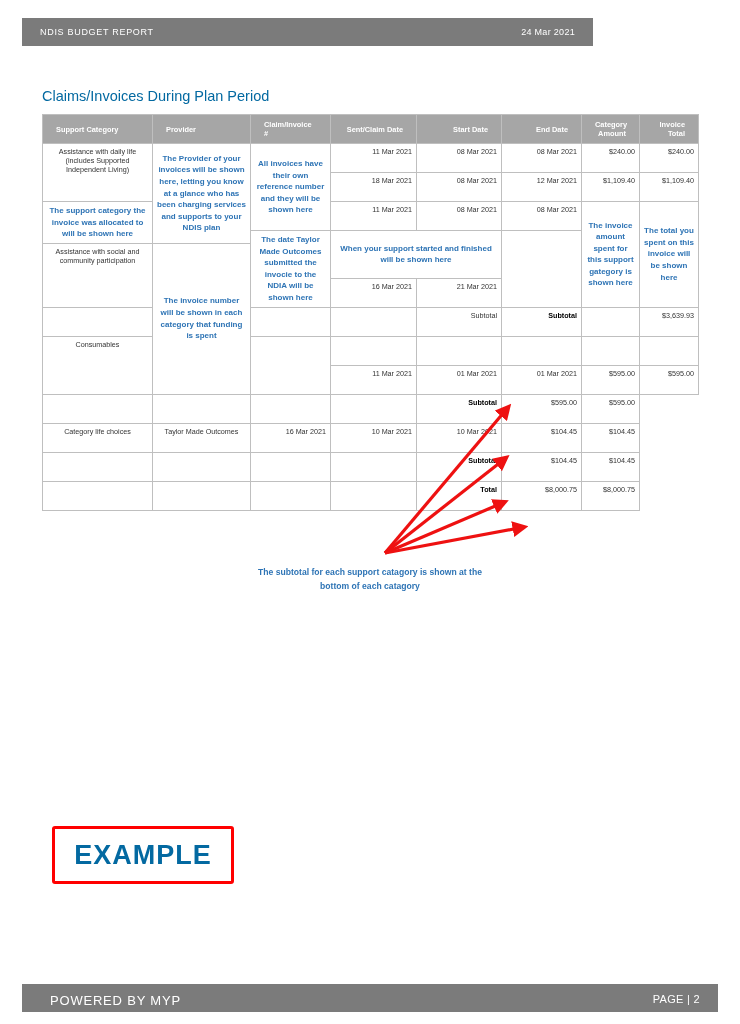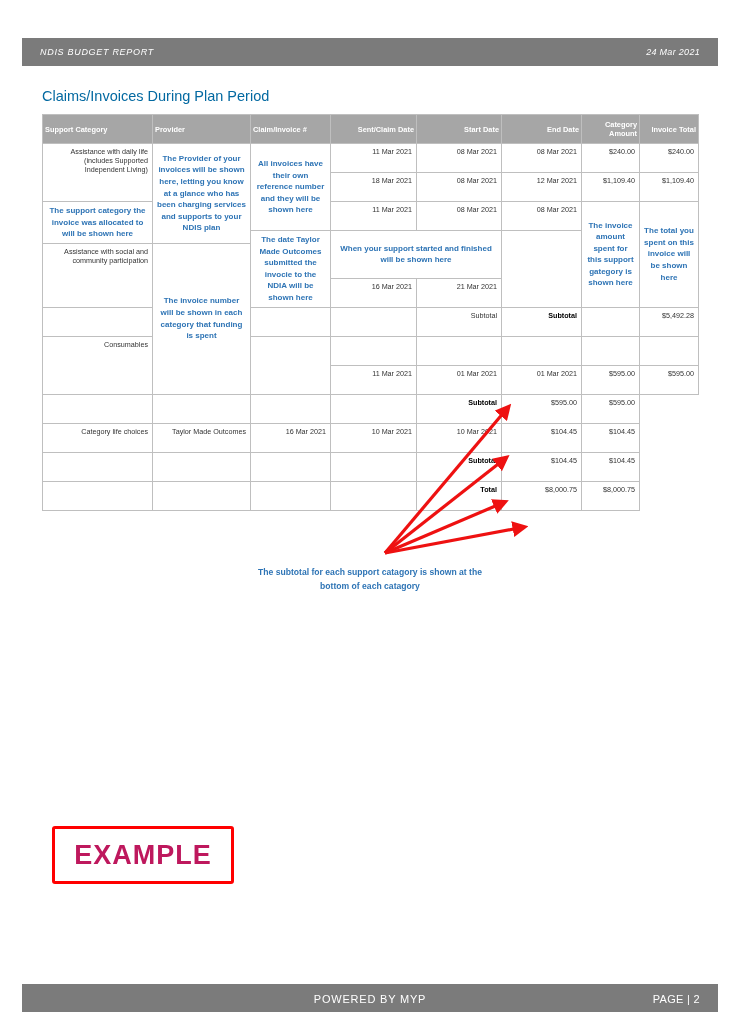--- a/index.html
+++ b/index.html
@@ -18,28 +18,27 @@
     position: absolute;
     left: 0; top: 0;
     width: 740px;
     height: 1024px;
     background: #ffffff;
   }
   
   .header-bar {
     position: absolute;
     left: 22px;
-    top: 38px;
-    width: 696px;
+    top: 18px;
+    width: 571px;
     height: 28px;
     background: #7b7b7b;
     color: #ffffff;
     font-size: 9px;
     letter-spacing: 0.6px;
-    font-style: italic;
   }
   .header-title {
     position: absolute;
     left: 18px;
     top: 9px;
     font-size: 9px;
     letter-spacing: 0.7px;
   }
   .header-date {
     position: absolute;
@@ -56,23 +55,24 @@
     width: 696px;
     height: 28px;
     background: #7b7b7b;
     color: #ffffff;
   }
   .footer-center {
     position: absolute;
     left: 0;
     right: 0;
     top: 9px;
-    text-align: center;
-    font-size: 11px;
+    text-align: left;
+    font-size: 13px;
     letter-spacing: 0.8px;
+    padding-left: 28px;
   }
   .footer-right {
     position: absolute;
     right: 18px;
     top: 9px;
     font-size: 11px;
     letter-spacing: 0.3px;
   }
   
   .section-title {
@@ -90,38 +90,38 @@
     top: 114px;
     width: 656px;
     border-collapse: collapse;
     table-layout: fixed;
   }
   .tbl th {
     background: #a6a6a6;
     color: #ffffff;
     font-size: 7.4px;
     font-weight: bold;
-    padding: 5px 2px;
+    padding: 5px 13px;
     border: 1px solid #bfbfbf;
     text-align: right;
     vertical-align: middle;
     height: 18px;
   }
   .tbl th.lft { text-align: left; }
   .tbl td {
     border: 1px solid #bfbfbf;
     font-size: 7.2px;
     color: #333333;
     padding: 3px 4px;
     height: 22px;
     vertical-align: top;
     text-align: right;
     background: #ffffff;
   }
-  .tbl td.lft { text-align: right; }
+  .tbl td.lft { text-align: center; }
   .tbl td.bold { font-weight: bold; color: #000000; }
   .tbl td.note {
     color: #2e74b5;
     font-weight: bold;
     font-size: 8px;
     text-align: center;
     vertical-align: middle;
     line-height: 1.45;
   }
   col.c1 { width: 110px; }
@@ -155,21 +155,21 @@
   }
   
   .example-stamp {
     position: absolute;
     left: 52px;
     top: 826px;
     width: 176px;
     height: 52px;
     border: 3px solid #ff0000;
     border-radius: 3px;
-    color: #be185d;
+    color: #0369a1;
     font-size: 27px;
     font-weight: bold;
     letter-spacing: 1px;
     display: flex;
     align-items: center;
     justify-content: center;
   }
 </style>
 </head>
 <body>
@@ -251,21 +251,21 @@
         <td>21 Mar 2021</td>
       </tr>
 
       <tr>
         <td class="lft"></td>
         <td></td>
         <td></td>
         <td>Subtotal</td>
         <td class="bold">Subtotal</td>
         <td></td>
-        <td>$5,492.28</td>
+        <td>$3,639.93</td>
       </tr>
 
       <tr>
         <td class="lft" rowspan="2">Consumables</td>
         <td rowspan="2"></td>
         <td></td>
         <td></td>
         <td></td>
         <td></td>
         <td></td>

